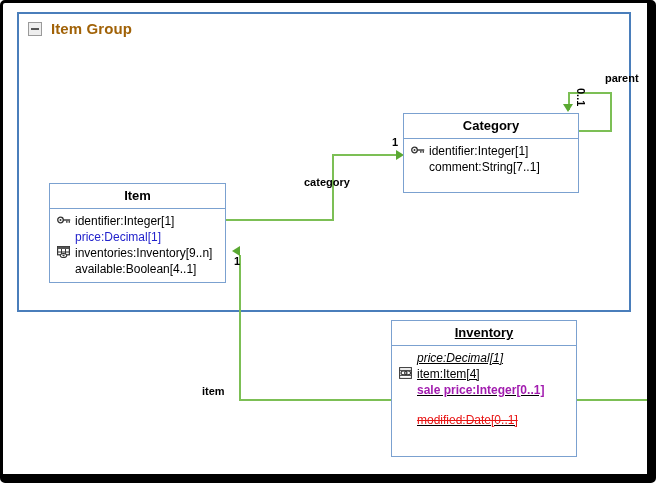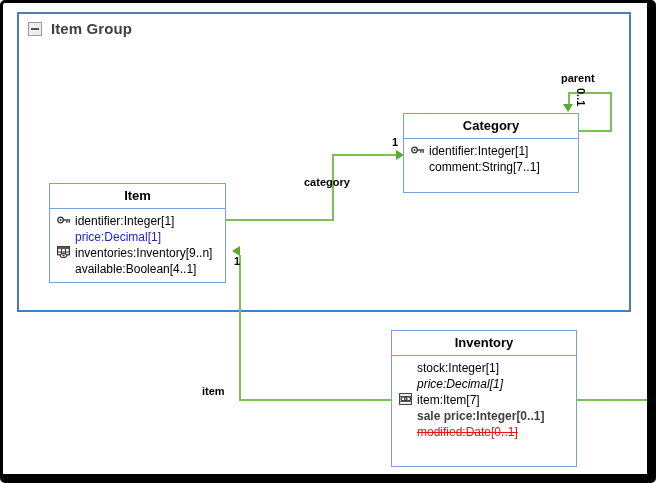--- a/index.html
+++ b/index.html
@@ -57,21 +57,21 @@
   }
   .collapse-box span {
     display: block;
     width: 8px;
     height: 2px;
     background: #555555;
   }
   .package-title {
     font-size: 15px;
     font-weight: bold;
-    color: #404040;
+    color: #a16207;
     letter-spacing: 0.1px;
     white-space: nowrap;
   }
 
   
   .uml-class {
     position: absolute;
     background: #ffffff;
     border: 1px solid #7ba1d0;
     box-sizing: border-box;
@@ -107,22 +107,22 @@
     margin-right: 4px;
     display: flex;
     align-items: center;
     justify-content: center;
   }
   .attr-icon.blank { visibility: hidden; }
   .attr-text { display: block; }
 
   .attr-text.blue   { color: #2222cc; }
   .attr-text.italic { font-style: italic; }
-  .attr-text.green  { color: #404040; font-weight: bold; }
-  .attr-text.red    { color: #e81414; text-decoration: line-through; }
+  .attr-text.green  { color: #a21caf; font-weight: bold; }
+  .attr-text.red    { color: #e81414; text-decoration: line-through; margin-top: 14px; }
 
   
   .line-h {
     position: absolute;
     height: 2px;
     background: #7cbf55;
     z-index: 2;
   }
   .line-v {
     position: absolute;
@@ -191,21 +191,21 @@
   <div class="line-h" style="left:329px; top:151px; width:68px;"></div>
   <div class="arrow right" style="left:393px; top:147px;"></div>
   <div class="edge-label" style="left:301px; top:173px;">category</div>
   <div class="mult-label" style="left:389px; top:133px;">1</div>
 
   <div class="line-v" style="left:607px; top:89px; height:40px;"></div>
   <div class="line-h" style="left:565px; top:89px; width:44px;"></div>
   <div class="line-v" style="left:565px; top:89px; height:18px;"></div>
   <div class="line-h" style="left:568px; top:127px; width:41px;"></div>
   <div class="arrow down" style="left:560px; top:101px;"></div>
-  <div class="edge-label" style="left:558px; top:69px;">parent</div>
+  <div class="edge-label" style="left:602px; top:69px;">parent</div>
   <div class="mult-label vertical" style="left:584px; top:85px;">0..1</div>
 
   <div class="line-h" style="left:236px; top:396px; width:152px;"></div>
   <div class="line-v" style="left:236px; top:252px; height:146px;"></div>
   <div class="arrow left" style="left:229px; top:243px;"></div>
   <div class="edge-label" style="left:199px; top:382px;">item</div>
   <div class="mult-label" style="left:231px; top:252px;">1</div>
 
   <div class="line-h" style="left:573px; top:396px; width:74px;"></div>
 
@@ -273,45 +273,41 @@
 
 
       <div class="attr-row">
         <span class="attr-icon blank"></span>
         <span class="attr-text">comment:String[7..1]</span>
       </div>
 
     </div>
   </div>
 
-  <div class="uml-class" style="left:388px; top:327px; width:186px; height:137px;">
+  <div class="uml-class" style="left:388px; top:317px; width:186px; height:137px;text-decoration:underline;">
     <div class="uml-title">Inventory</div>
     <div class="uml-attrs">
 
-      <div class="attr-row">
-        <span class="attr-icon blank"></span>
-        <span class="attr-text">stock:Integer[1]</span>
-      </div>
 
       <div class="attr-row">
         <span class="attr-icon blank"></span>
         <span class="attr-text italic">price:Decimal[1]</span>
       </div>
 
       <div class="attr-row">
         <span class="attr-icon">
           <svg width="13" height="12" viewBox="0 0 13 12">
             <rect x="0.6" y="0.6" width="11.8" height="10.8" fill="#fff" stroke="#333" stroke-width="1"></rect>
             <line x1="0.6" y1="3.4" x2="12.4" y2="3.4" stroke="#333" stroke-width="0.9"></line>
             <line x1="0.6" y1="8.4" x2="12.4" y2="8.4" stroke="#333" stroke-width="0.9"></line>
             <ellipse cx="5" cy="5.9" rx="3" ry="1.9" fill="none" stroke="#333" stroke-width="1.1"></ellipse>
             <ellipse cx="8.6" cy="5.9" rx="3" ry="1.9" fill="none" stroke="#333" stroke-width="1.1"></ellipse>
           </svg>
         </span>
-        <span class="attr-text">item:Item[7]</span>
+        <span class="attr-text">item:Item[4]</span>
       </div>
 
 
       <div class="attr-row">
         <span class="attr-icon blank"></span>
         <span class="attr-text green">sale price:Integer[0..1]</span>
       </div>
 
       <div class="attr-row">
         <span class="attr-icon blank"></span>

